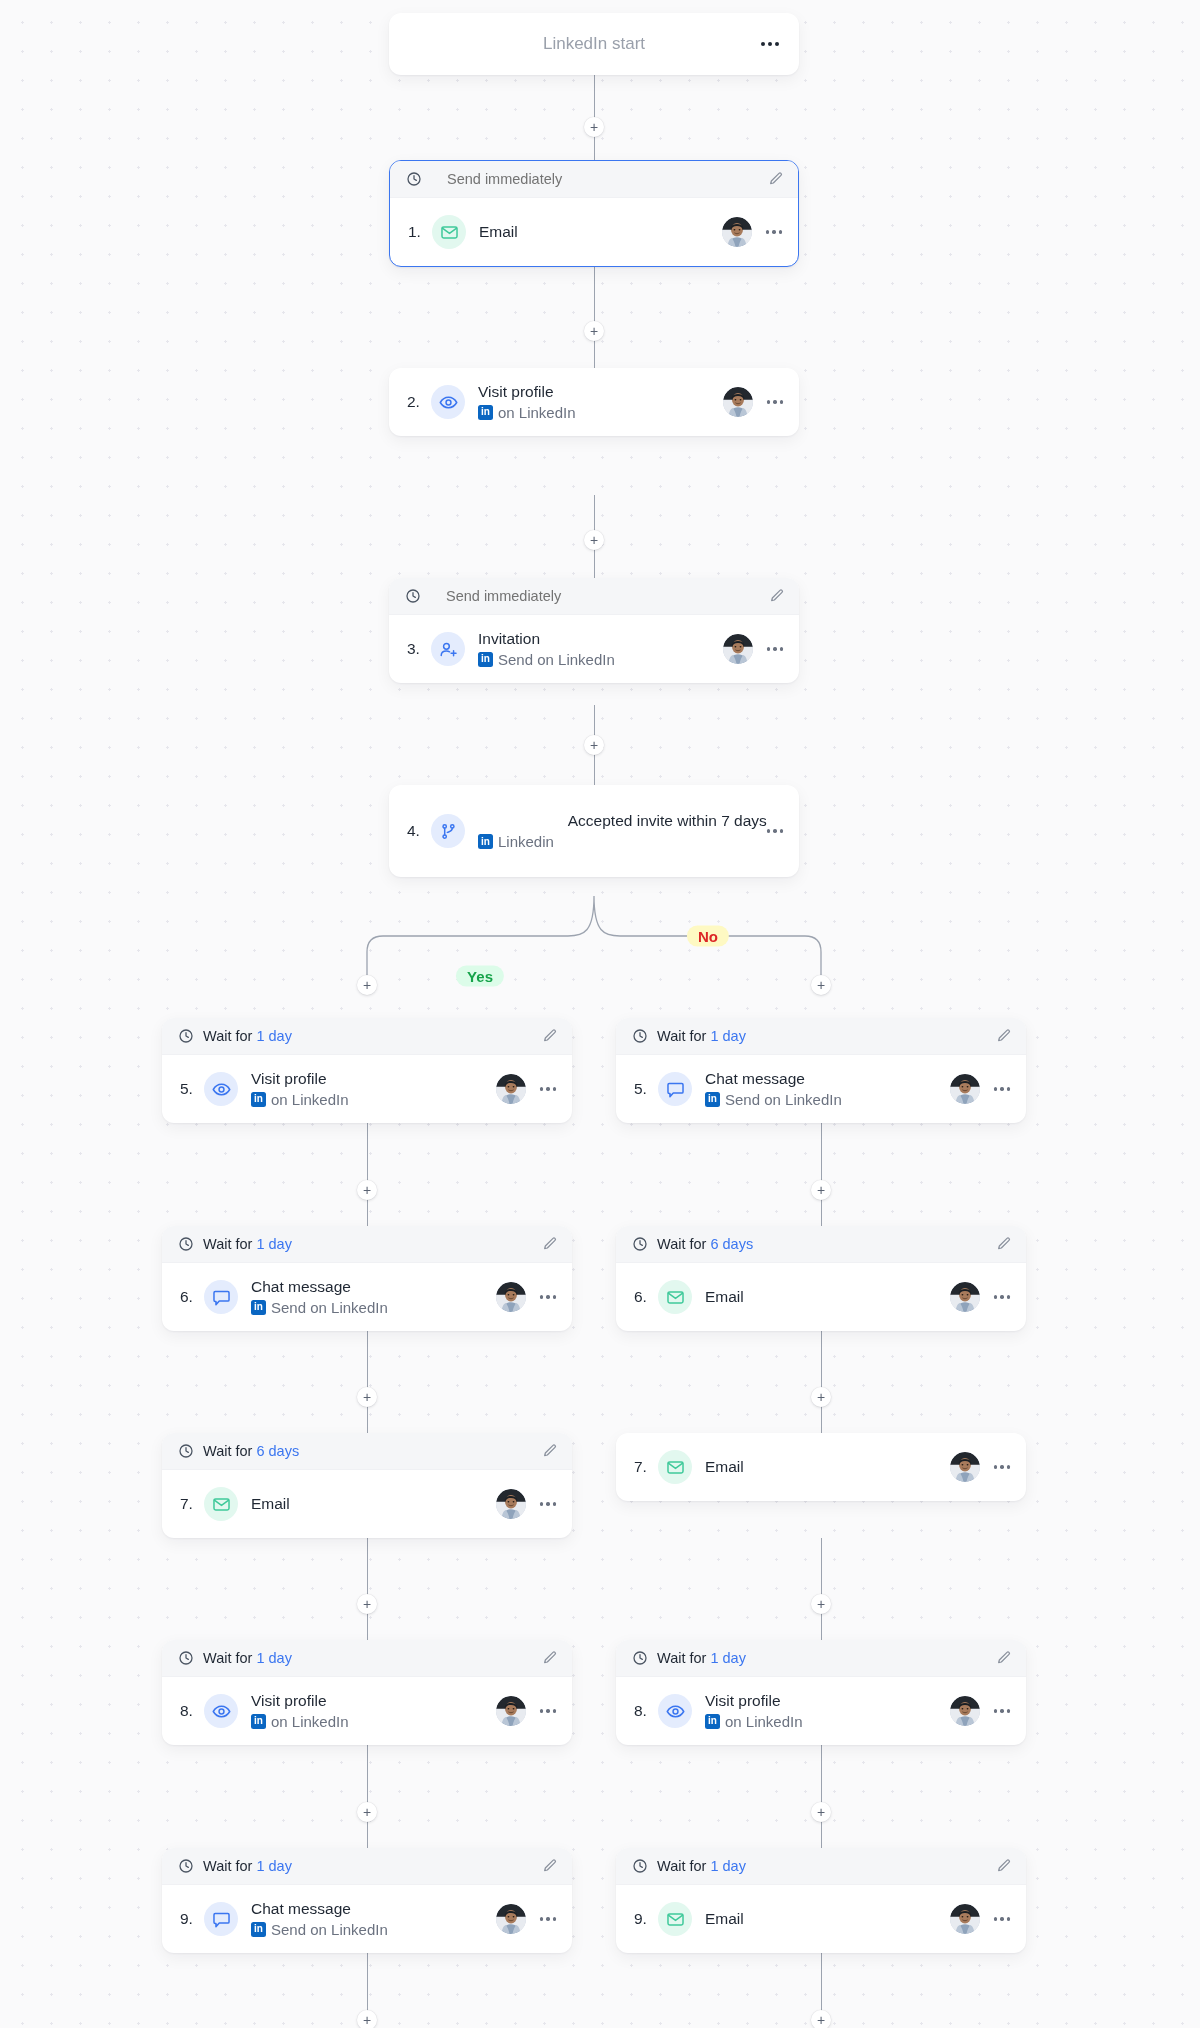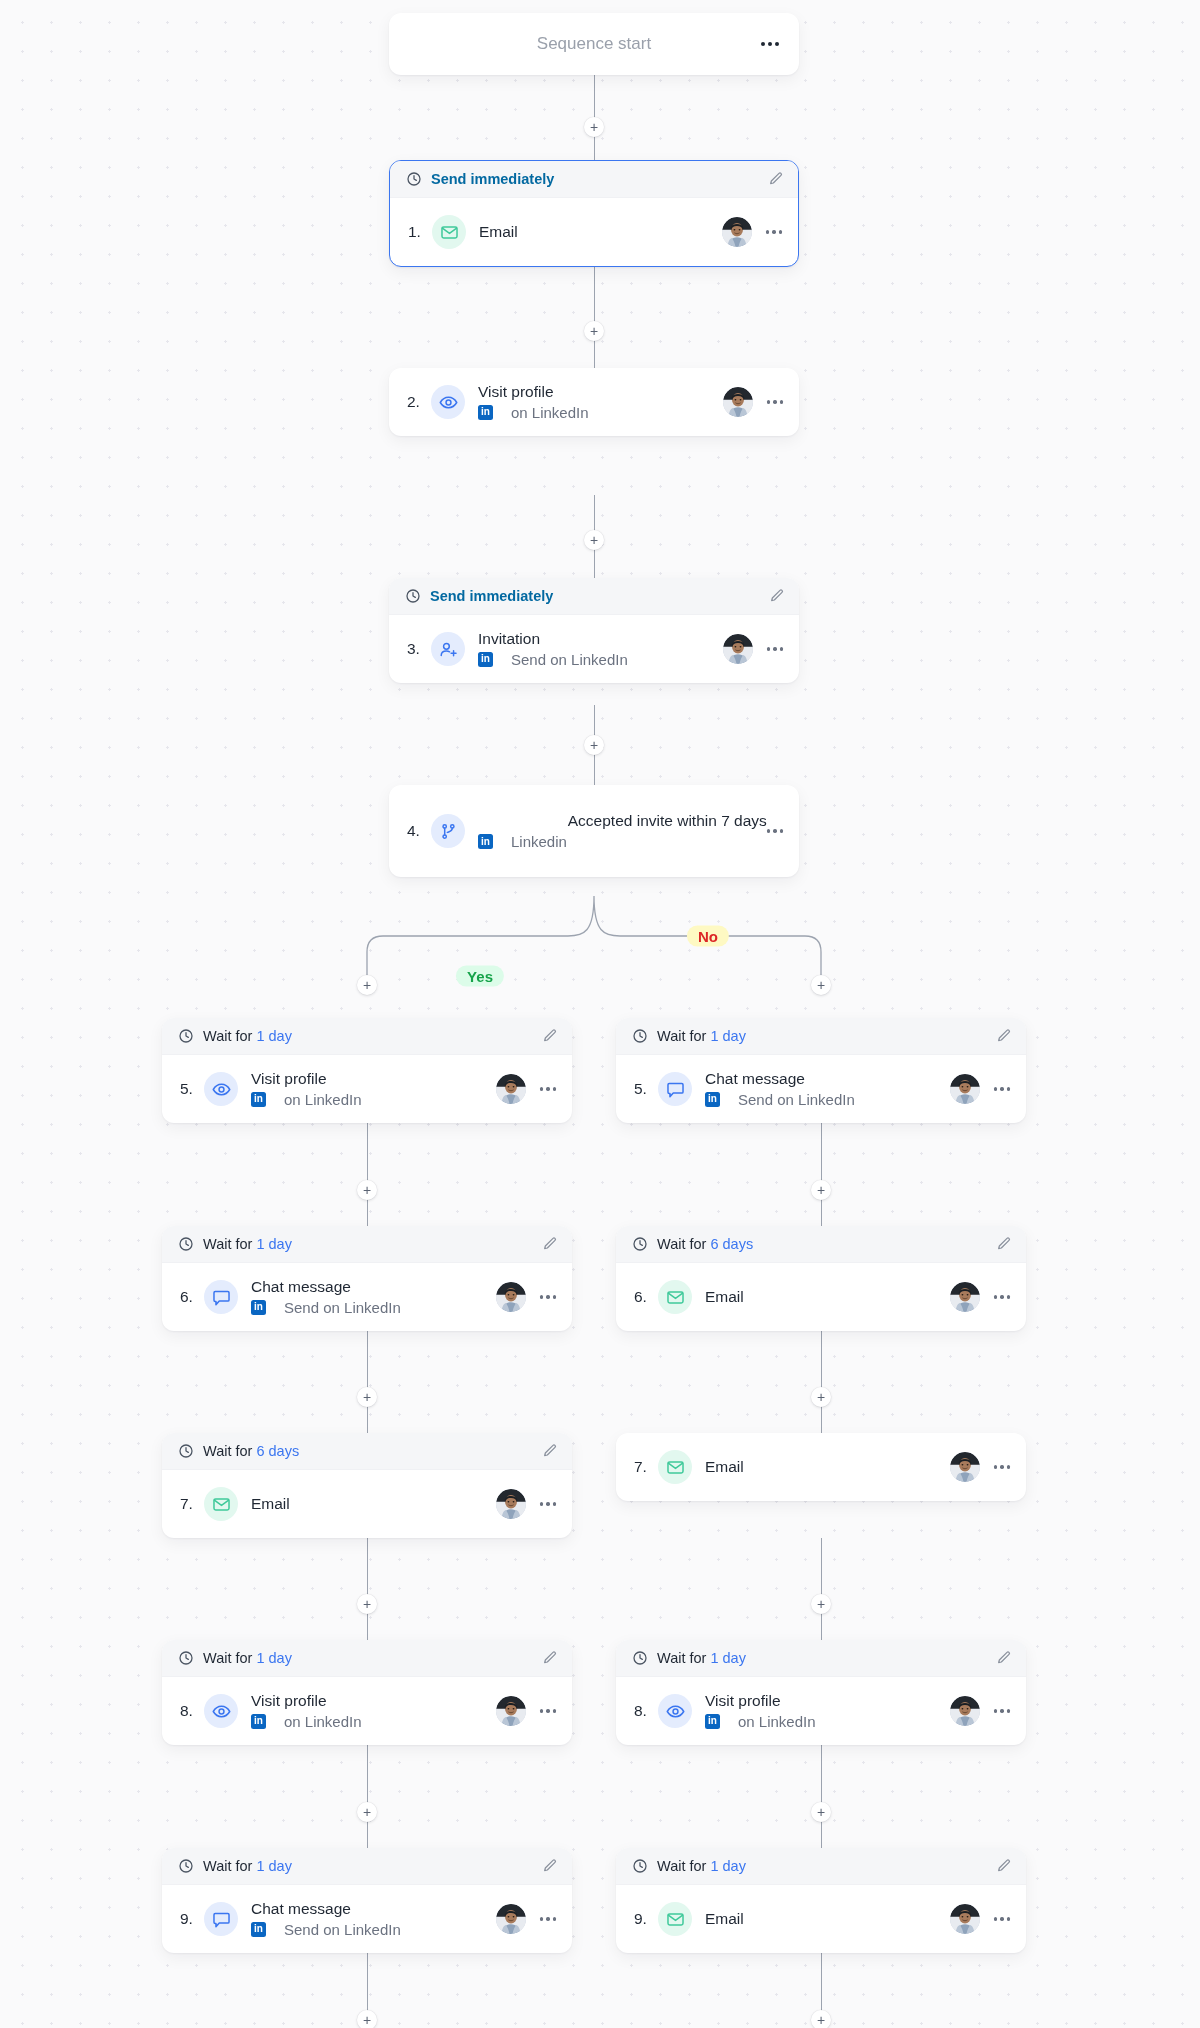--- a/index.html
+++ b/index.html
@@ -99,21 +99,21 @@
     border-bottom: 1px solid #f0f1f4;
   }
   .card-head .clock { flex: none; display: flex; }
   .head-text {
     font-size: 14.5px;
     color: #1f2733;
     white-space: nowrap;
     flex: 1;
   }
   .head-text .accent { color: #3b76f0; }
-  .head-text.all-accent { color: #0369a1; font-weight: 700; }
+  .head-text.all-accent { color: #737373; font-weight: 400; margin-left: 16px; }
   .pencil { flex: none; display: flex; cursor: pointer; }
 
   
   .card-body {
     display: flex;
     align-items: center;
     padding: 0 16px 0 18px;
     gap: 0;
     height: 68px;
   }
@@ -129,21 +129,21 @@
     flex: none;
     display: flex; align-items: center; justify-content: center;
     margin-right: 13px;
   }
   .ic-green { background: #e2f8ef; }
   .ic-blue  { background: #e4ecfd; }
   .step-text { flex: 1; min-width: 0; }
   .step-title { font-size: 15.5px; color: #1f2733; line-height: 1.28; }
   .step-sub {
     font-size: 15px; color: #6b7280;
-    display: flex; align-items: center; gap: 18px;
+    display: flex; align-items: center; gap: 5px;
     line-height: 1.28; margin-top: 1px;
   }
   .li-badge {
     width: 15px; height: 15px;
     background: #0a66c2;
     border-radius: 2.5px;
     color: #fff;
     font-size: 10px;
     font-weight: 700;
     display: inline-flex; align-items: center; justify-content: center;
@@ -174,21 +174,21 @@
 
   
   .card-body.cond { height: 92px; align-items: center; }
   .cond-text { font-size: 15.5px; color: #1f2733; line-height: 1.33; text-align: right; }
 </style>
 </head>
 <body>
 
 <div id="canvas">
     <div class="card start-card" style="left: 389px; top: 13px; width: 410px;">
-      <div class="start-title">Sequence start</div>
+      <div class="start-title">LinkedIn start</div>
       <div class="start-dots">
         <div class="dots">
           <span></span>
           <span></span>
           <span></span>
         </div>
       </div>
     </div>
     <div class="conn" style="left: 594px; top: 75px; height: 85px;"></div>
     <div class="plus" title="+" style="left: 594px; top: 127px;"></div>

